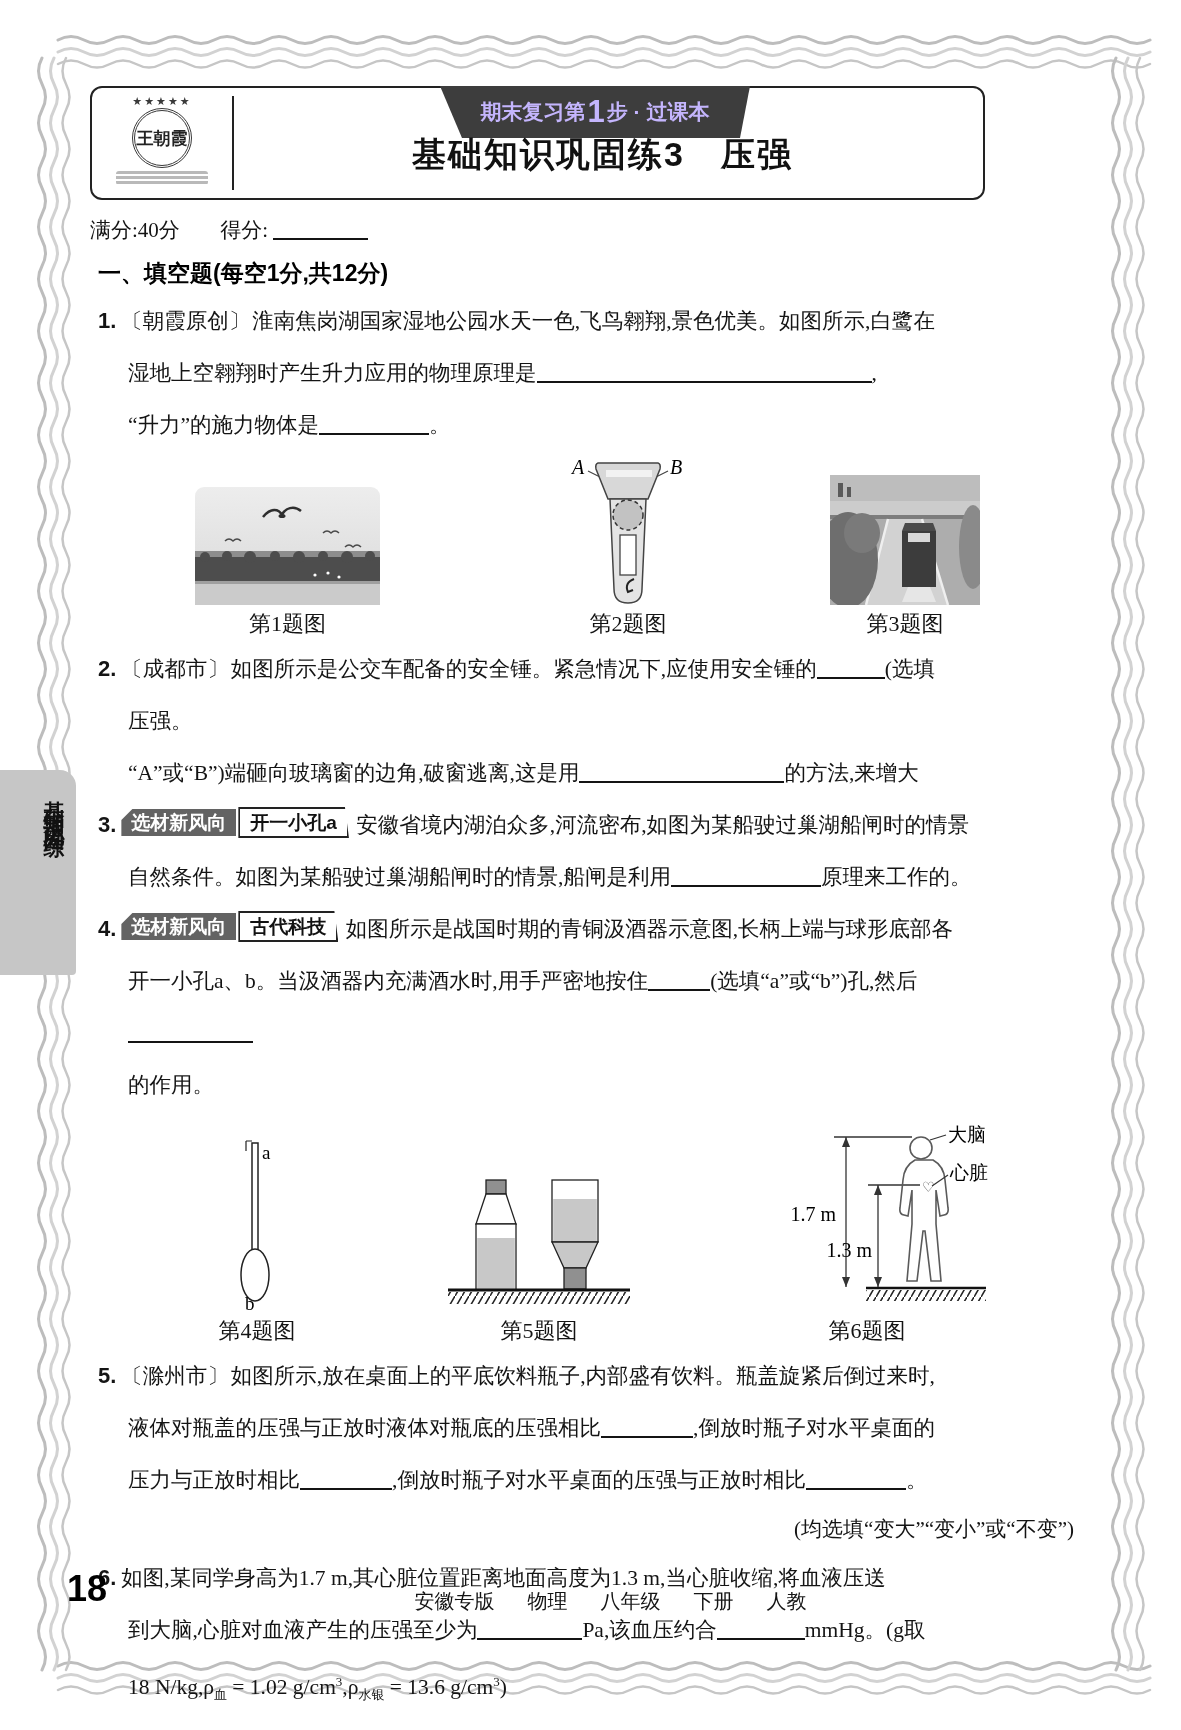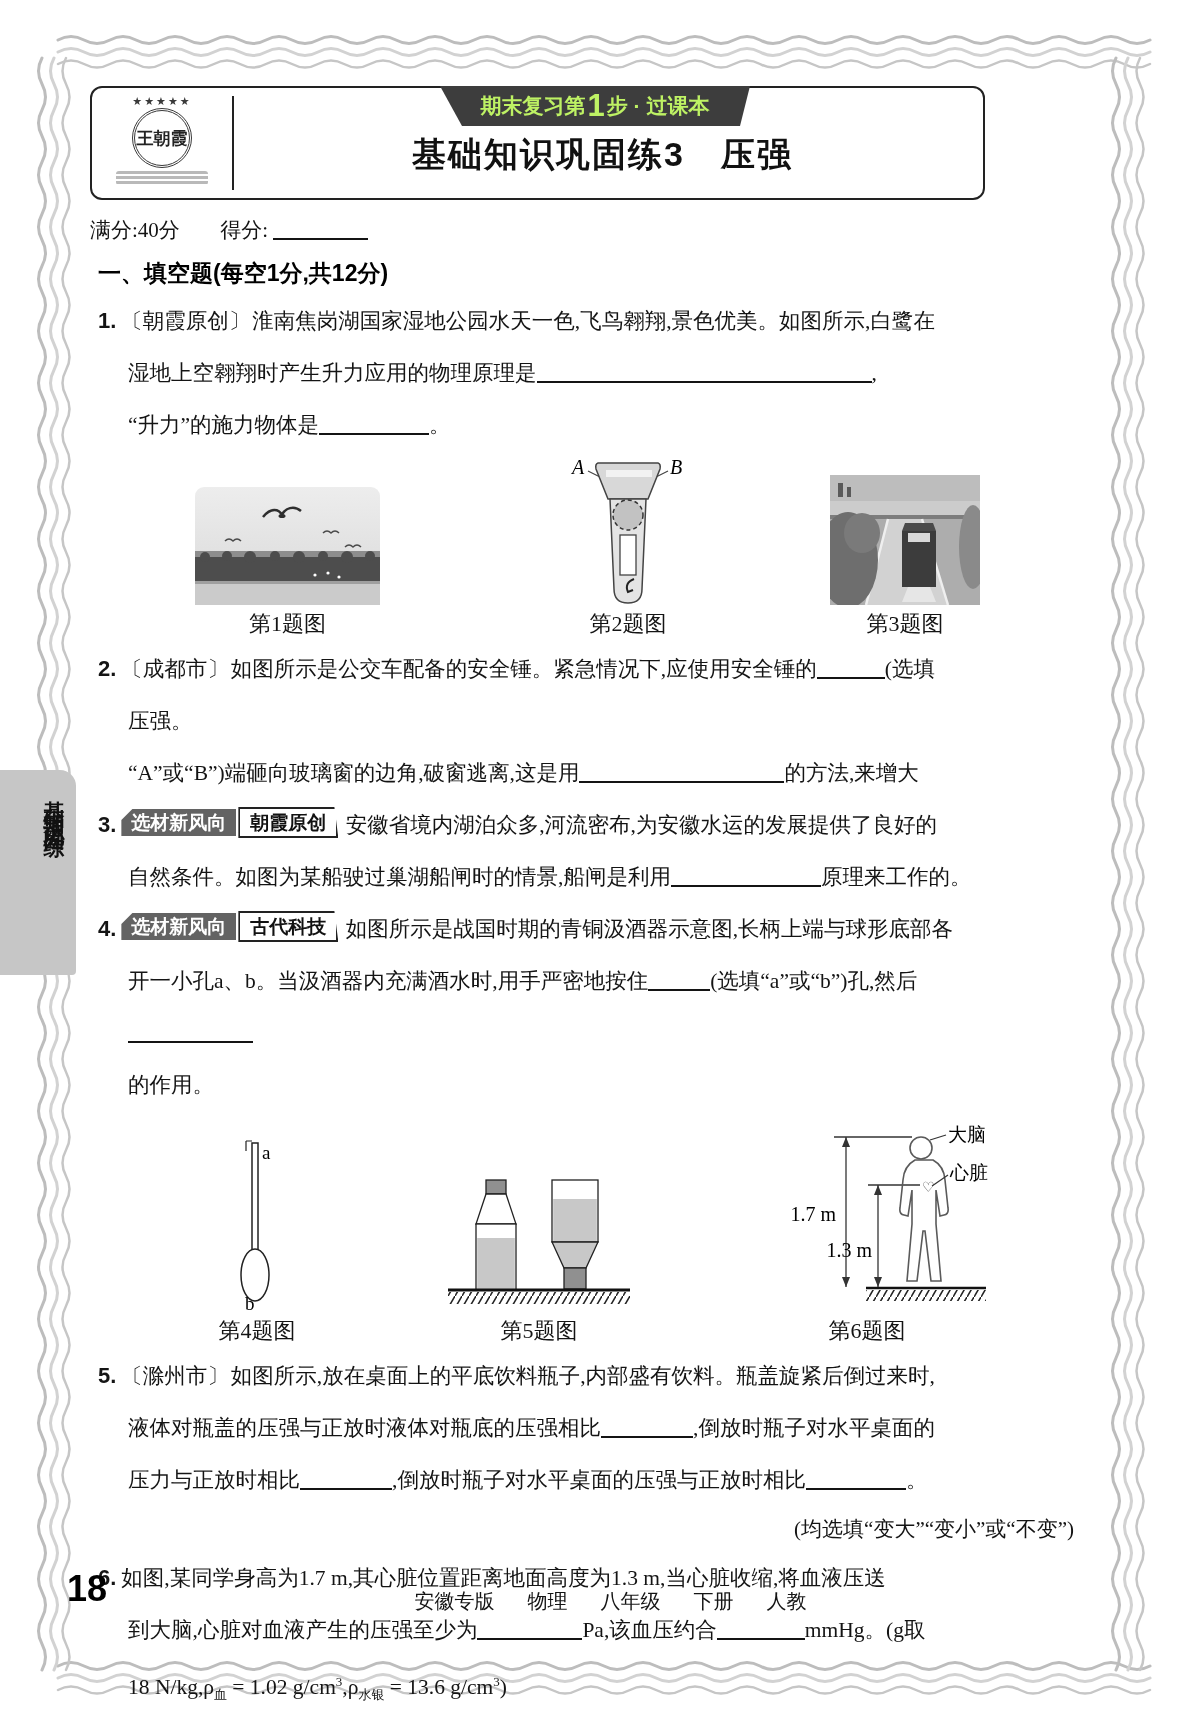--- a/index.html
+++ b/index.html
@@ -11,23 +11,23 @@
 
   
   .hdrbox { position:relative; width:895px; height:114px; border:2.5px solid #222; border-radius:12px; }
   .logo { position:absolute; left:12px; top:6px; width:116px; height:98px; text-align:center; }
   .logo-stars { font-size:11px; letter-spacing:2px; color:#3a3a3a; line-height:14px; }
   .logo-circle { width:60px; height:60px; margin:0 auto; border:3px double #3a3a3a; border-radius:50%;
                  display:flex; align-items:center; justify-content:center; font-weight:bold; font-size:17px; color:#222; }
   .logo-waves { margin-top:3px; height:14px;
       background:repeating-linear-gradient(180deg,#b9b9b9 0 3px,#fff 3px 5px); border-radius:3px; width:92px; margin-left:12px;}
   .hdr-divider { position:absolute; left:140px; top:8px; bottom:8px; width:2px; background:#222; }
-  .ribbon { position:absolute; left:348px; top:-2px; width:310px; height:40px; background:#3d3d3d;
+  .ribbon { position:absolute; left:348px; top:-2px; width:310px; height:52px; background:#3d3d3d;
             clip-path:polygon(0 0,100% 0,calc(100% - 10px) 100%,22px 100%);
-            color:#bef264; display:flex; align-items:center; justify-content:center;
+            color:#c4b5fd; display:flex; align-items:center; justify-content:center;
             font-family:"Liberation Sans","DejaVu Sans",sans-serif; font-weight:bold; font-size:21px; }
   .ribbon .stepnum { font-size:31px; margin:0 2px; }
   .hdr-title { position:absolute; left:140px; right:10px; top:44px; text-align:center;
                font-family:"Liberation Sans","DejaVu Sans",sans-serif; font-weight:bold; font-size:34px; letter-spacing:2px; color:#111; }
 
   .score { margin-top:16px; text-align:left; padding-right:104px; font-size:21px; height:32px; }
   .score .gap { display:inline-block; width:30px; }
 
   .secthead { margin:10px 0 6px 8px; font-family:"Liberation Sans","DejaVu Sans",sans-serif;
               font-weight:bold; font-size:23px; color:#000; }
@@ -193,21 +193,21 @@
       </figure>
     </div>
 
     <div class="q">
       <div class="ql"><span class="qno">2.</span><span class="src">〔成都市〕</span><span>如图所示是公交车配备的安全锤。紧急情况下,应使用安全锤的</span><span class="bl w68"></span><span>(选填</span></div>
       <div class="ql ind"><span>压强。</span></div>
       <div class="ql ind"><span>“A”或“B”)端砸向玻璃窗的边角,破窗逃离,这是用</span><span class="bl w205"></span><span>的方法,来增大</span></div>
     </div>
 
     <div class="q">
-      <div class="ql"><span class="qno">3.</span><span class="badge badge1">选材新风向</span><span class="badge badge2">朝霞原创</span> <span>安徽省境内湖泊众多,河流密布,为安徽水运的发展提供了良好的</span></div>
+      <div class="ql"><span class="qno">3.</span><span class="badge badge1">选材新风向</span><span class="badge badge2">开一小孔a</span> <span>安徽省境内湖泊众多,河流密布,如图为某船驶过巢湖船闸时的情景</span></div>
       <div class="ql ind"><span>自然条件。如图为某船驶过巢湖船闸时的情景,船闸是利用</span><span class="bl w150"></span><span>原理来工作的。</span></div>
     </div>
 
     <div class="q">
       <div class="ql"><span class="qno">4.</span><span class="badge badge1">选材新风向</span><span class="badge badge2">古代科技</span> <span>如图所示是战国时期的青铜汲酒器示意图,长柄上端与球形底部各</span></div>
       <div class="ql ind"><span>开一小孔a、b。当汲酒器内充满酒水时,用手严密地按住</span><span class="bl w62"></span><span>(选填“a”或“b”)孔,然后</span></div>
       <div class="ql ind"><span class="bl w125"></span></div>
       <div class="ql ind"><span>的作用。</span></div>
     </div>
 

